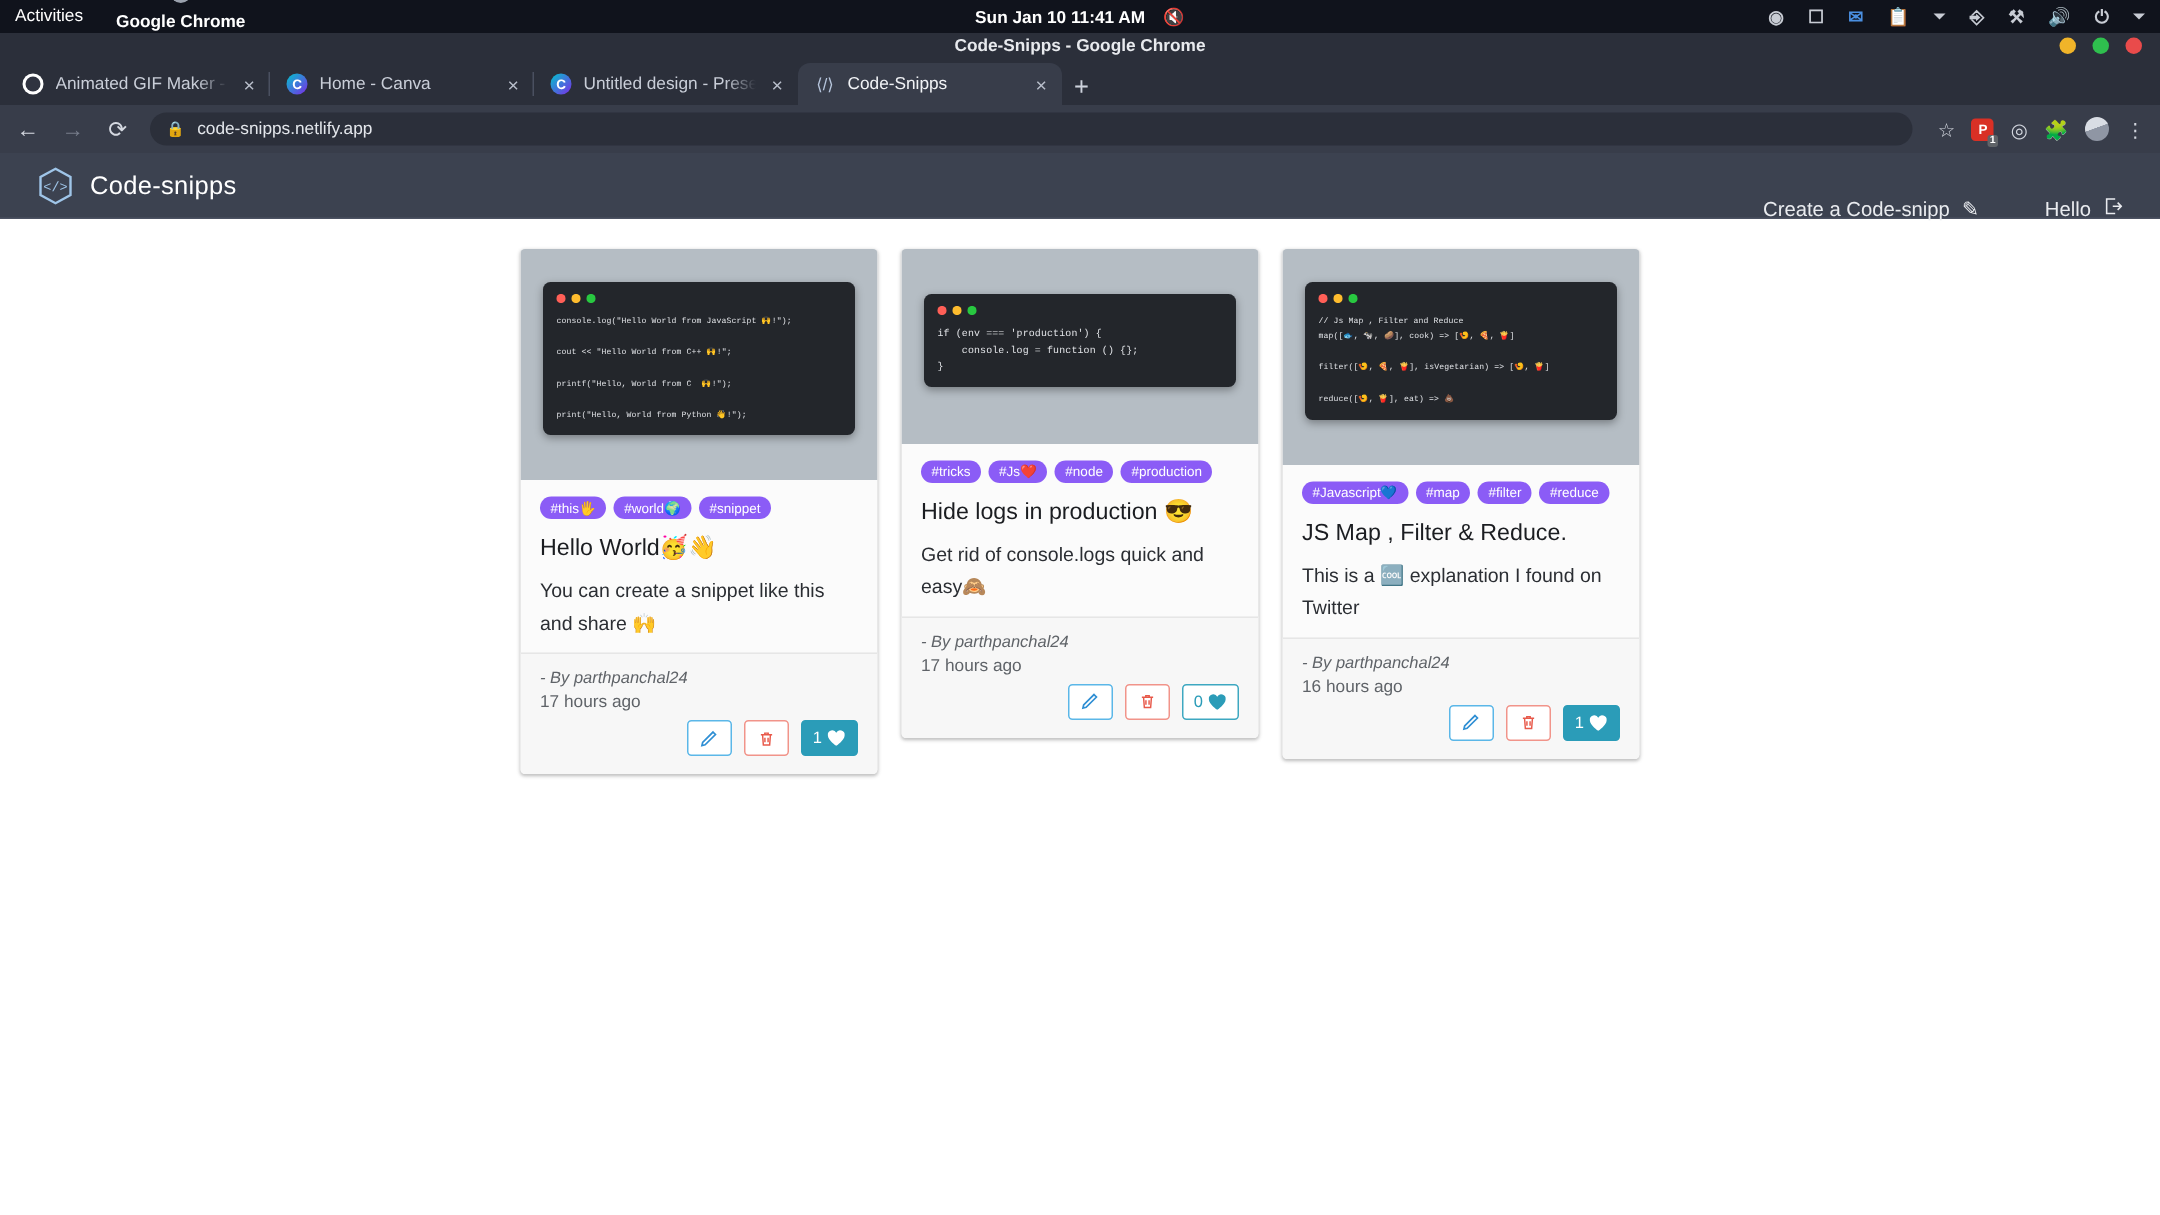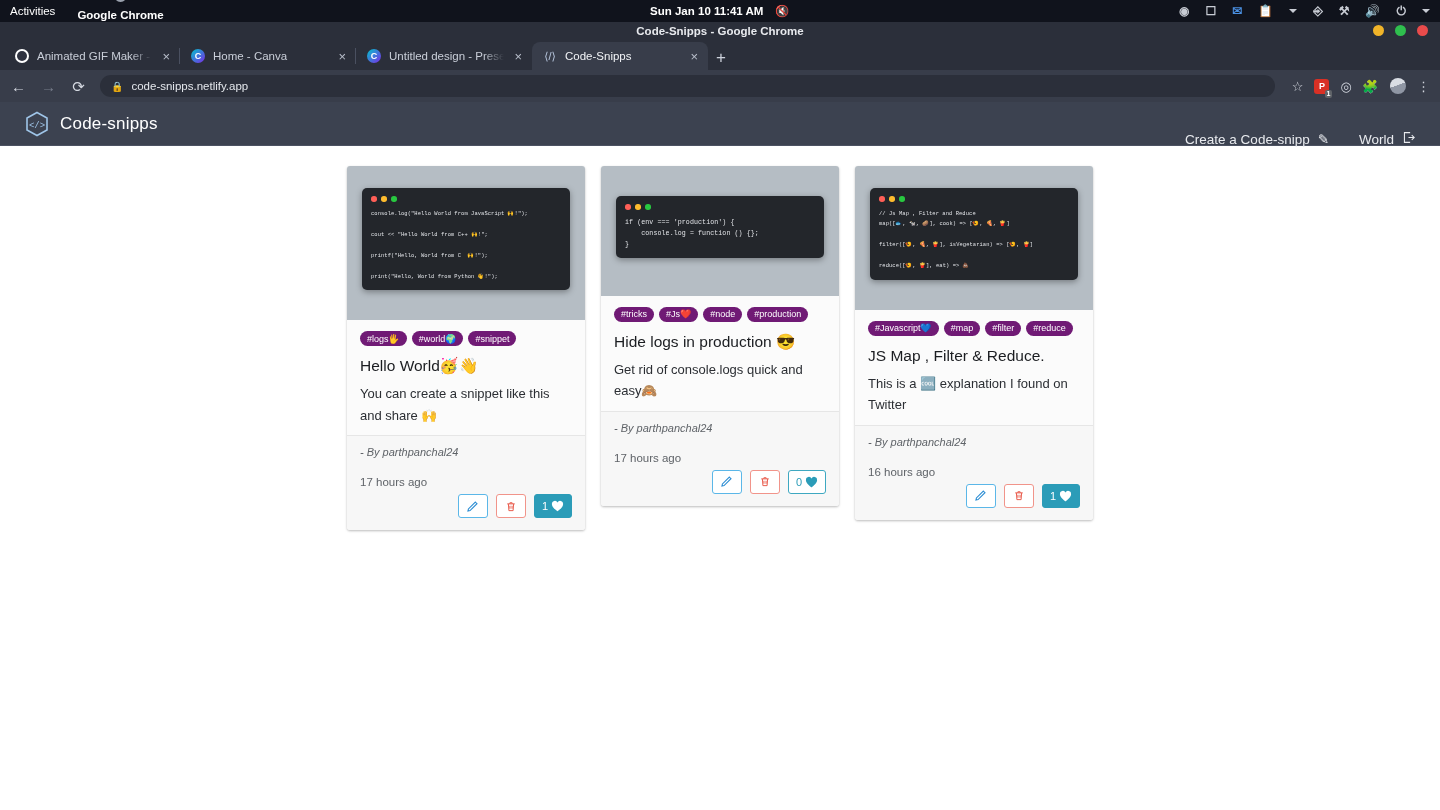--- a/index.html
+++ b/index.html
@@ -132,21 +132,21 @@
 
   
   .app-header {
     height: 44px; background:#3c4250;
     display:flex; align-items:center; padding: 0 25px;
     border-bottom: 1px solid #4c5262;
   }
   .brand { display:flex; align-items:center; gap: 11px; }
   .hexlogo { width: 24px; height: 26px; position: relative; }
   .brand-name { color:#ffffff; font-size: 17px; letter-spacing:.2px; }
-  .app-nav { margin-left:auto; display:flex; align-items:flex-start; gap: 30px; margin-top: 31px; }
+  .app-nav { margin-left:auto; display:flex; align-items:flex-start; gap: 44px; margin-top: 31px; }
   .app-nav a {
     color:#e9ebef; font-size: 13.5px; text-decoration:none;
     display:flex; align-items:center; gap: 8px;
   }
 
   .page { background:#ffffff; height: 666px; padding-top: 20px; }
   .cards {
     display:flex; justify-content:center; align-items:flex-start; gap: 16px;
   }
 
@@ -171,34 +171,34 @@
   .code {
     font-family:"Liberation Mono","DejaVu Sans Mono", monospace;
     font-size: 5.4px; line-height: 10.5px;
     color:#e2e4e8; white-space: pre; letter-spacing: .1px;
   }
   .code.c2 { font-size: 6.6px; line-height: 11px; }
 
   .cbody { padding: 11px 13px 9px 13px; }
   .tags { display:flex; flex-wrap:wrap; gap: 5px; margin-bottom: 10px; }
   .tag {
-    background:#701a75; color:#fff; border-radius: 9px;
+    background:#8b5cf6; color:#fff; border-radius: 9px;
     font-size: 9px; padding: 2.5px 7px; white-space:nowrap;
     display:inline-flex; align-items:center;
   }
   .ctitle { font-size: 15.5px; color:#1b1d21; margin-bottom: 8px; line-height: 1.25; }
   .cdesc { font-size: 13px; color:#2b2e33; line-height: 1.65; }
 
   .cfoot {
     border-top: 1px solid #e6e6e6;
     padding: 10px 13px 12px 13px;
     background:#f7f7f7;
   }
   .byline { font-size: 11px; color:#5f6368; font-style: italic; }
-  .ago { font-size: 11.5px; color:#5f6368; margin-top: 18px; }
+  .ago { font-size: 11.5px; color:#5f6368; margin-top: 4px; }
   .btnrow { display:flex; justify-content:flex-end; gap: 8px; margin-top: 6px; }
   .btn {
     height: 24px; min-width: 30px; border-radius: 3px;
     display:flex; align-items:center; justify-content:center; gap: 3px;
     font-size: 11px; background:#ffffff; cursor:pointer;
   }
   .btn-edit { border: 1px solid #5bb7e8; color:#2f8fd4; }
   .btn-del  { border: 1px solid #f1948a; color:#e8594a; }
   .btn-like { border: 1px solid #3ea8c1; color:#2b9cb8; padding: 0 7px; }
   .btn-like.on { background:#2b9cb8; border-color:#2b9cb8; color:#ffffff; }
@@ -303,21 +303,21 @@
       </svg>
     </span>
     <span class="brand-name">Code-snipps</span>
   </div>
   <div class="app-nav">
     <a href="#">
       <span>Create a Code-snipp</span>
       <span>✎</span>
     </a>
     <a href="#">
-      <span>World</span>
+      <span>Hello</span>
       <span>
         <svg width="13" height="13" viewBox="0 0 16 16" fill="none" stroke="#e9ebef" stroke-width="1.3">
           <path d="M10 2H3v12h7"></path>
             <path d="M8 8h7M12 5l3 3-3 3"></path>
         </svg>
       </span>
     </a>
   </div>
 </div>
 
@@ -336,21 +336,21 @@
 
 cout &lt;&lt; "Hello World from C++ 🙌!";
 
 printf("Hello, World from C  🙌!");
 
 print("Hello, World from Python 👋!");</div>
         </div>
       </div>
       <div class="cbody">
         <div class="tags">
-          <span class="tag">#logs🖐</span>
+          <span class="tag">#this🖐</span>
           <span class="tag">#world🌍</span>
           <span class="tag">#snippet</span>
         </div>
         <div class="ctitle">Hello World🥳👋</div>
         <div class="cdesc">You can create a snippet like this and share 🙌</div>
       </div>
       <div class="cfoot">
         <div class="byline">- By parthpanchal24</div>
         <div class="ago">17 hours ago</div>
         <div class="btnrow">

